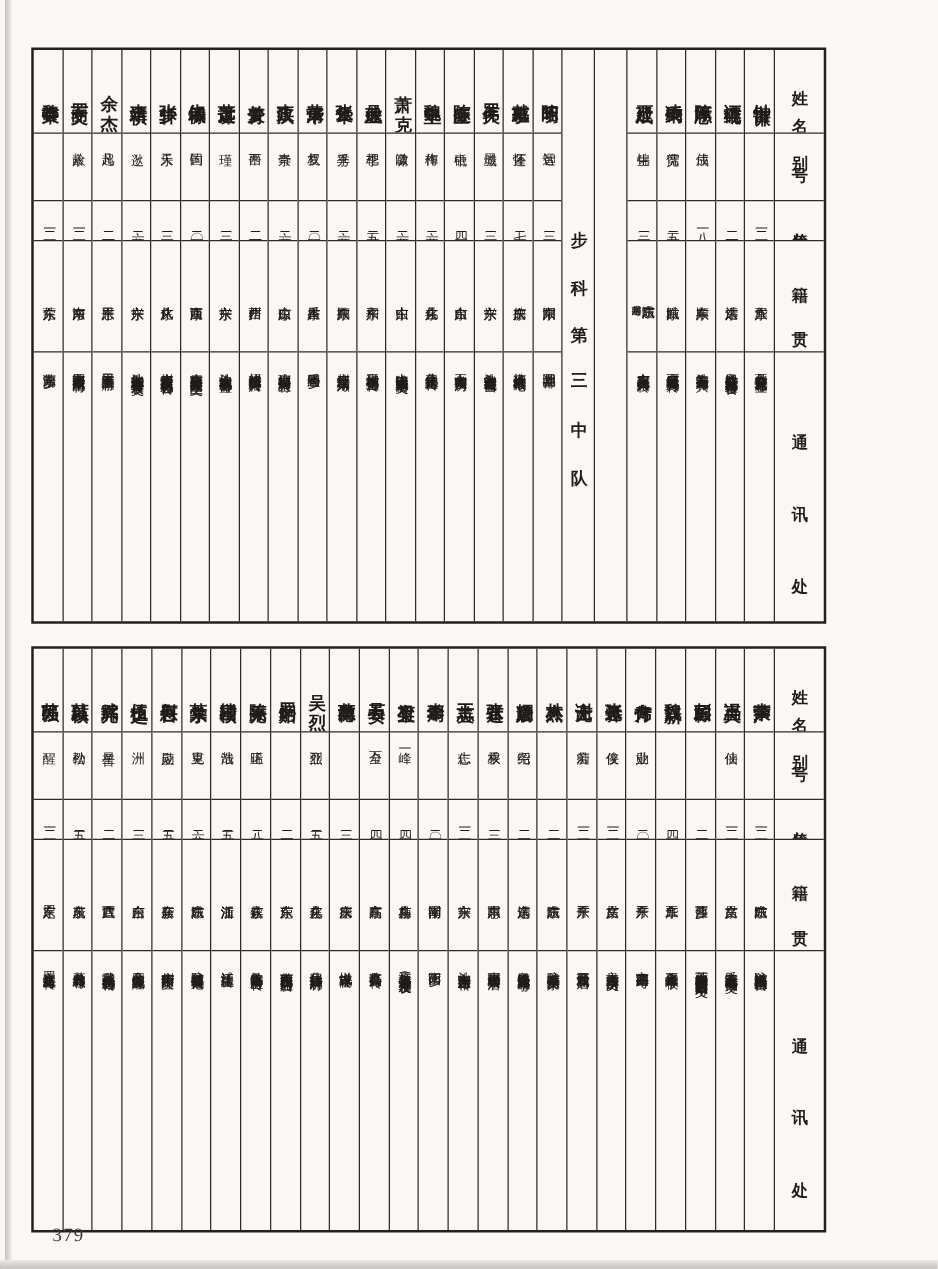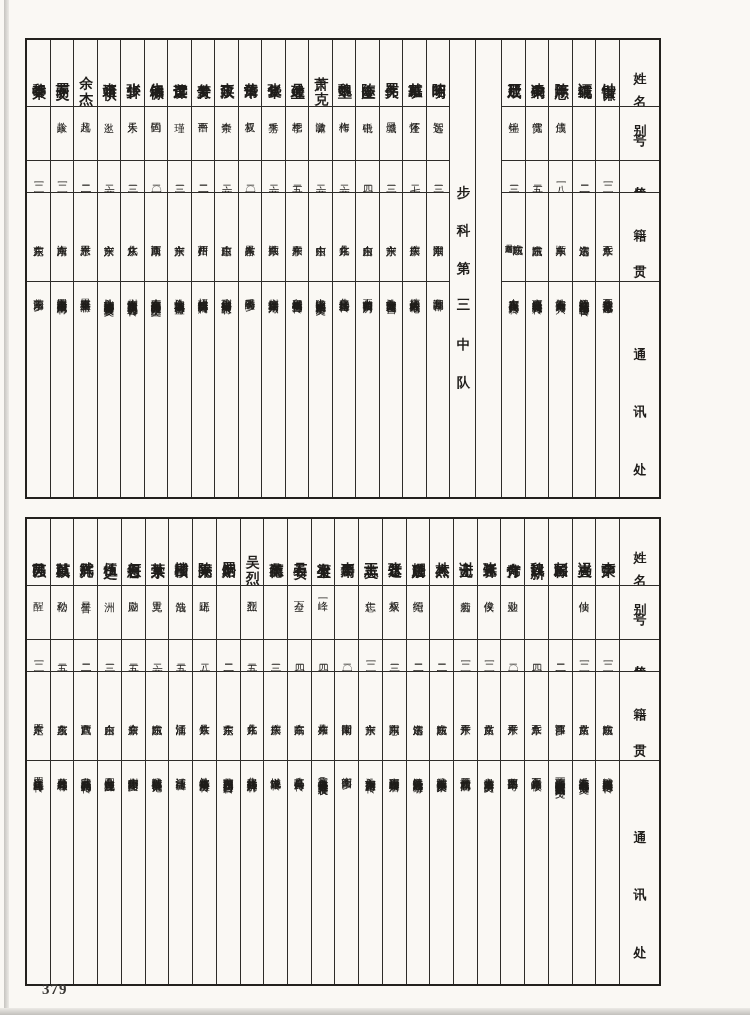--- a/index.html
+++ b/index.html
@@ -67,21 +67,21 @@
   .h-addr>span{letter-spacing:58px;margin-bottom:-58px;}
 
   .col-section{justify-content:center;align-items:center;display:flex;flex-direction:row;}
   .section-label{
     writing-mode:vertical-rl;text-orientation:upright;
     font-size:13.5px;font-weight:700;letter-spacing:38px;margin-bottom:-38px;
   }
 
   .page-number{
     position:absolute;left:42px;top:981px;
-    font-size:15px;color:#3a3835;letter-spacing:1px;font-weight:bold;
+    font-size:15px;color:#3a3835;letter-spacing:1px;
   }
 </style>
 </head>
 <body>
 
 <div class="scan-edge-left"></div>
 <div class="scan-edge-bottom"></div>
 
 <div id="table-top" class="roster roster-top">
     <div class="col col-header">

